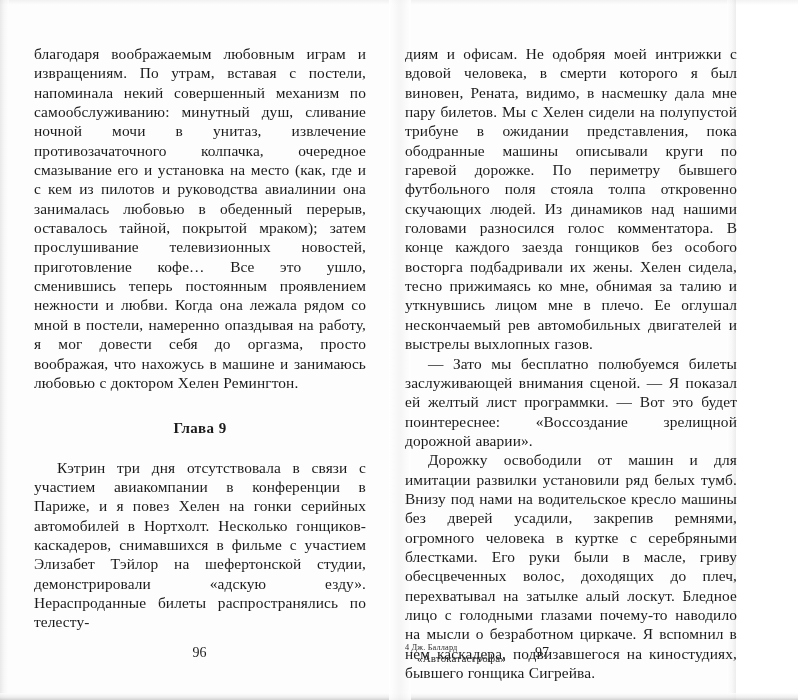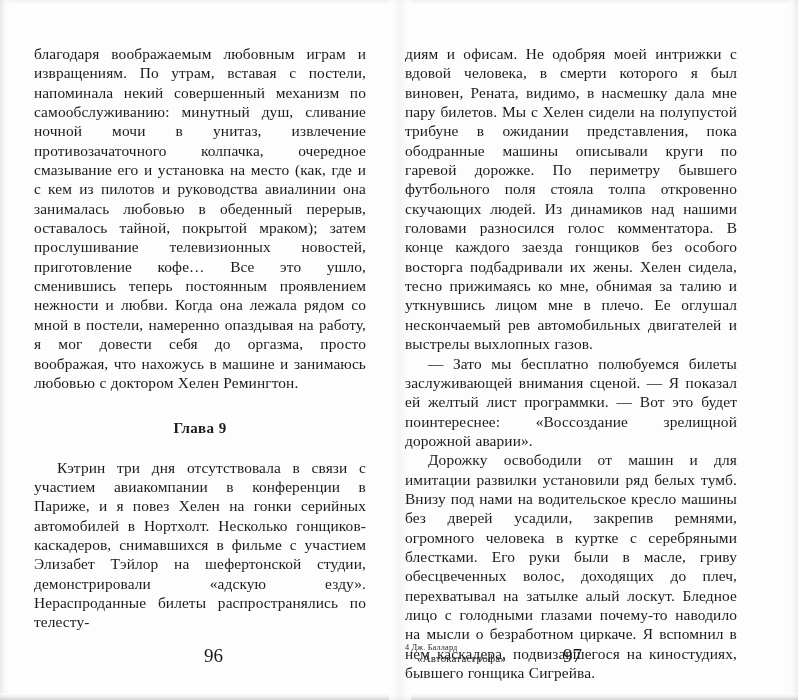--- a/index.html
+++ b/index.html
@@ -10,21 +10,21 @@
   body {
     width: 798px;
     height: 700px;
     overflow: hidden;
     font-family: "Liberation Serif", "DejaVu Serif", serif;
     color: #1b1b1b;
   }
 
   #book-spread {
     position: relative;
-    width: 798px;
+    width: 736px;
     height: 700px;
     background: #fdfdfd;
     box-sizing: border-box;
     text-decoration: underline;
   }
 
   
   .edge-shade-left {
     position: absolute;
     left: 0; top: 0;
@@ -96,23 +96,22 @@
   .chapter-heading {
     text-align: center;
     font-weight: bold;
     font-size: 15px;
     margin: 27px 0 19px 0;
     letter-spacing: .3px;
   }
 
   .folio {
     position: absolute;
-    font-size: 19px;
+    font-size: 14px;
     color: #1b1b1b;
-    padding-left: 28px;
   }
   .folio-left {
     left: 0; right: 0;
     top: 645px;
     text-align: center;
   }
   .folio-right {
     left: 126px;
     top: 645px;
     margin-left: 26px;

